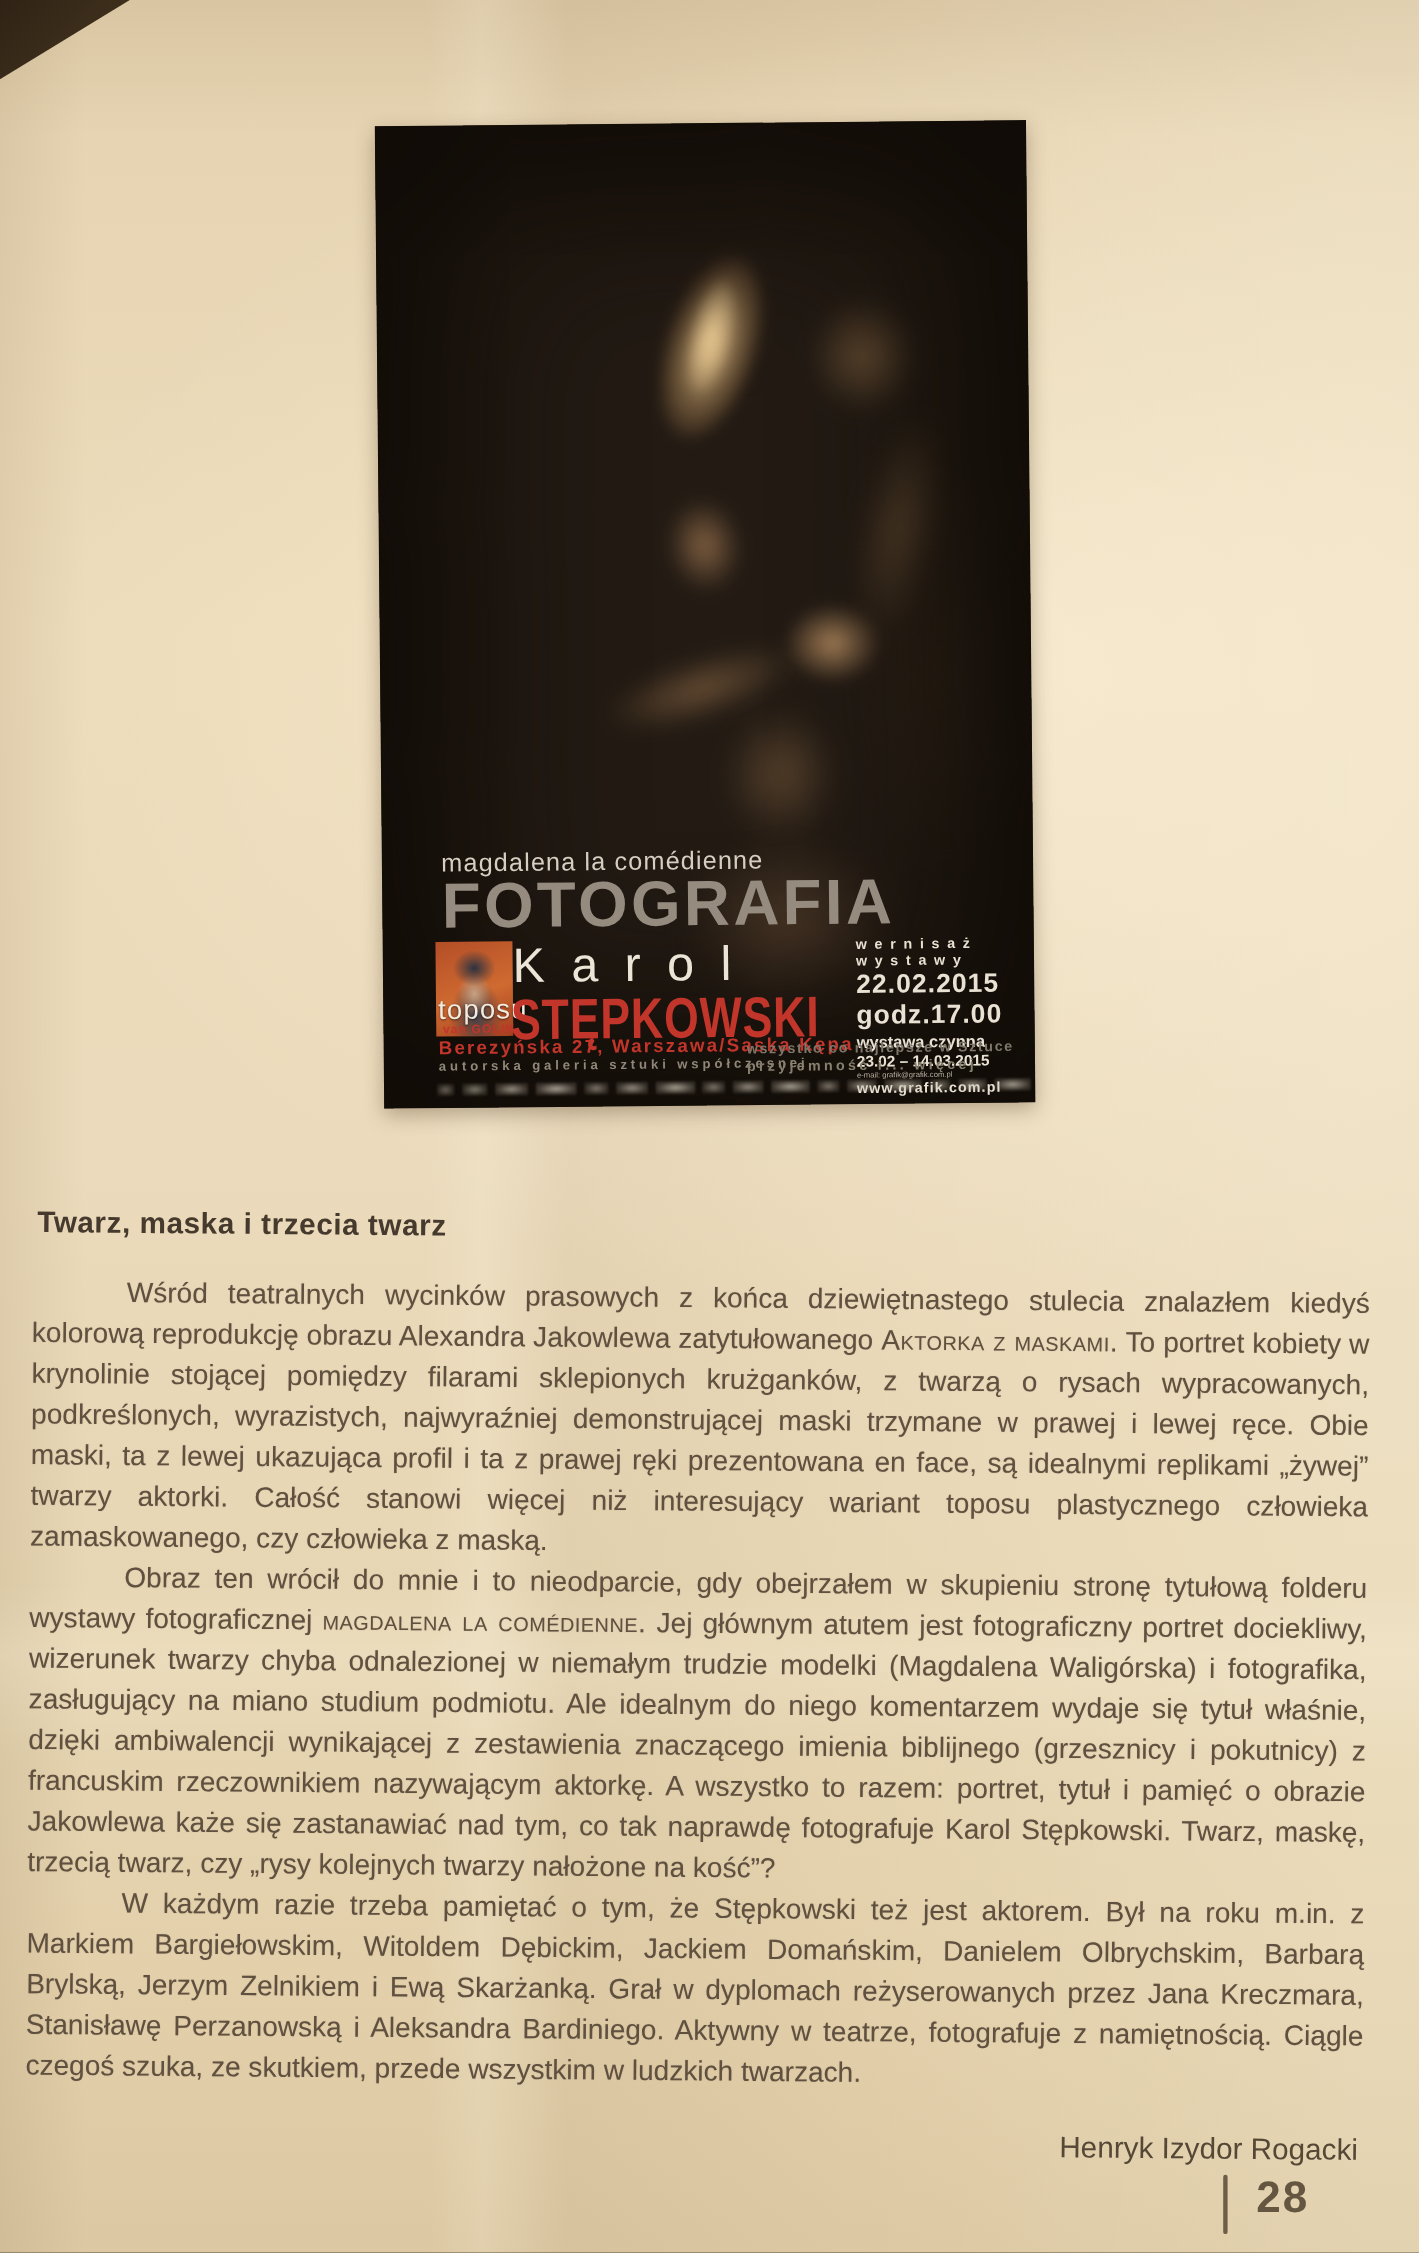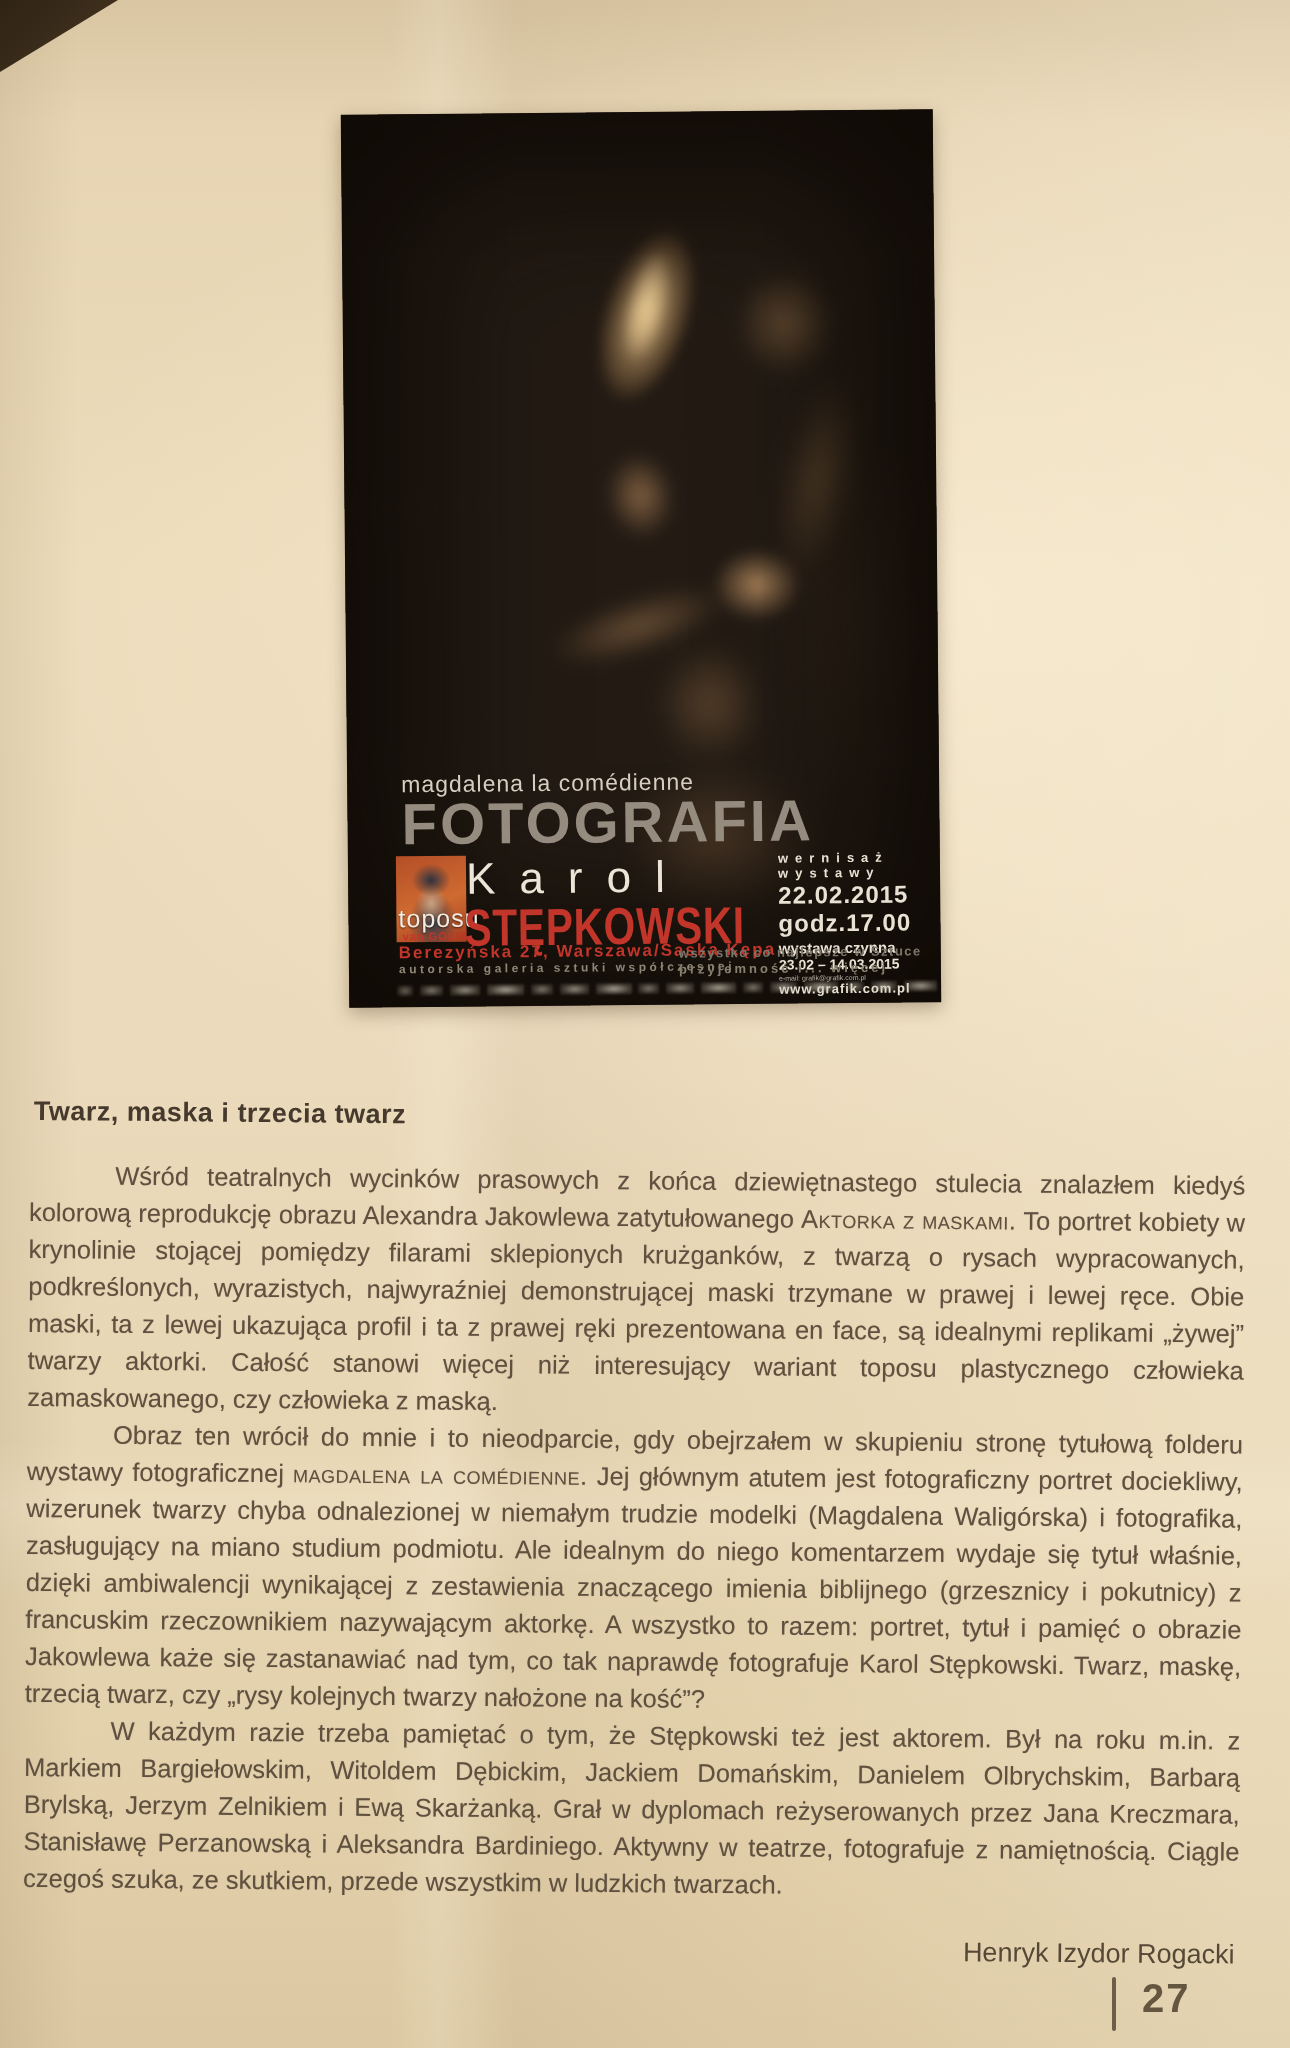--- a/index.html
+++ b/index.html
@@ -176,13 +176,13 @@
   <h2 class="heading">Twarz, maska i trzecia twarz</h2>
   <div class="paras">
       <p><span>Wśród teatralnych wycinków prasowych z końca dziewiętnastego stulecia znalazłem kiedyś kolorową reprodukcję obrazu Alexandra Jakowlewa zatytułowanego </span><span class="sc">Aktorka z maskami.</span><span> To portret kobiety w krynolinie stojącej pomiędzy filarami sklepionych krużganków, z twarzą o rysach wypracowanych, podkreślonych, wyrazistych, najwyraźniej demonstrującej maski trzymane w prawej i lewej ręce. Obie maski, ta z lewej ukazująca profil i ta z prawej ręki prezentowana en face, są idealnymi replikami „żywej” twarzy aktorki. Całość stanowi więcej niż interesujący wariant toposu plastycznego człowieka zamaskowanego, czy człowieka z maską.</span></p>
       <p><span>Obraz ten wrócił do mnie i to nieodparcie, gdy obejrzałem w skupieniu stronę tytułową folderu wystawy fotograficznej </span><span class="sc">magdalena la comédienne.</span><span> Jej głównym atutem jest fotograficzny portret dociekliwy, wizerunek twarzy chyba odnalezionej w niemałym trudzie modelki (Magdalena Waligórska) i fotografika, zasługujący na miano studium podmiotu. Ale idealnym do niego komentarzem wydaje się tytuł właśnie, dzięki ambiwalencji wynikającej z zestawienia znaczącego imienia biblijnego (grzesznicy i pokutnicy) z francuskim rzeczownikiem nazywającym aktorkę. A wszystko to razem: portret, tytuł i pamięć o obrazie Jakowlewa każe się zastanawiać nad tym, co tak naprawdę fotografuje Karol Stępkowski. Twarz, maskę, trzecią twarz, czy „rysy kolejnych twarzy nałożone na kość”?</span></p>
       <p><span>W każdym razie trzeba pamiętać o tym, że Stępkowski też jest aktorem. Był na roku m.in. z Markiem Bargiełowskim, Witoldem Dębickim, Jackiem Domańskim, Danielem Olbrychskim, Barbarą Brylską, Jerzym Zelnikiem i Ewą Skarżanką. Grał w dyplomach reżyserowanych przez Jana Kreczmara, Stanisławę Perzanowską i Aleksandra Bardiniego. Aktywny w teatrze, fotografuje z namiętnością. Ciągle czegoś szuka, ze skutkiem, przede wszystkim w ludzkich twarzach.</span></p>
     </div>
   <div class="signature">Henryk Izydor Rogacki</div>
 </div>
 
 <div class="folio-bar"></div>
-<div class="folio-num">27</div>
+<div class="folio-num">28</div>
 
 </body></html>

